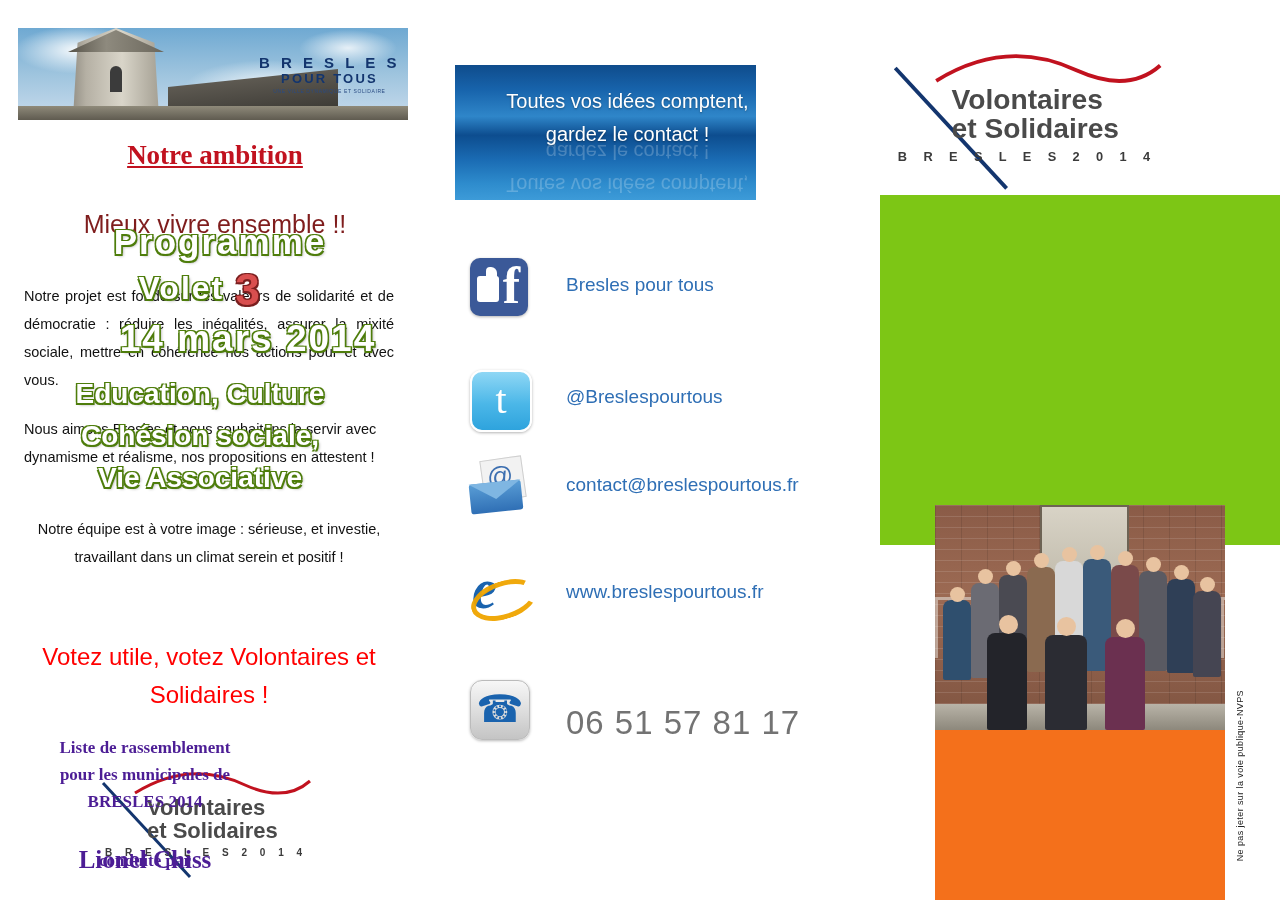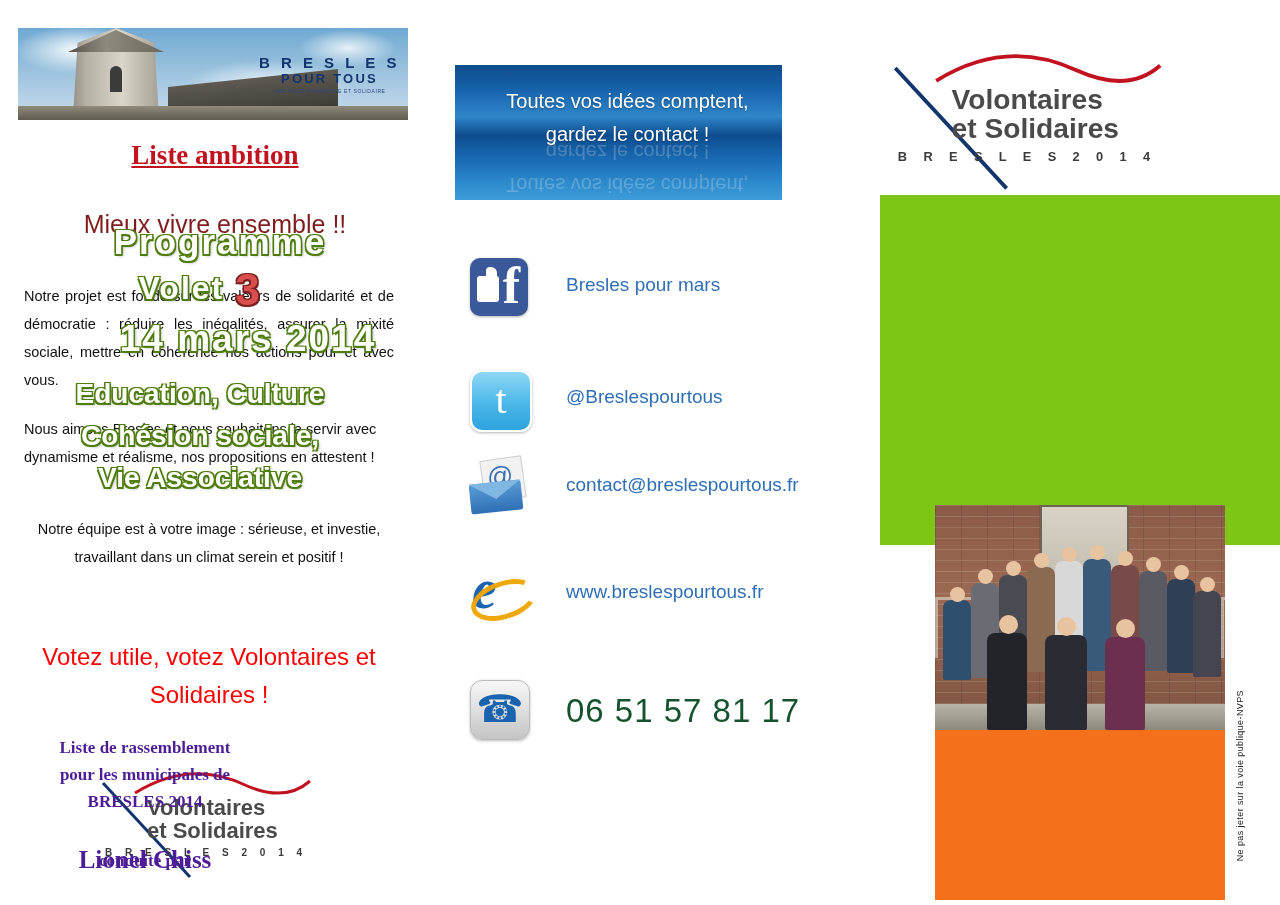--- a/index.html
+++ b/index.html
@@ -194,21 +194,21 @@
   }
   .vs-logo svg { position: absolute; left: 0; top: 0; }
 
   
   #panel-center { left: 430px; width: 430px; }
 
   .banner {
     position: absolute;
     left: 25px;
     top: 65px;
-    width: 327px;
+    width: 301px;
     height: 135px;
     background: linear-gradient(to bottom,
       #0f4c8c 0%, #1763ab 18%, #2f86c9 38%,
       #0d4d8f 52%, #1a6bb3 70%, #2e8ccd 88%, #3d9bd8 100%);
     overflow: hidden;
   }
   .banner-txt {
     position: absolute;
     left: 0;
     top: 20px;
@@ -378,23 +378,23 @@
     position: absolute;
     left: 0; right: 0; top: 4px;
     text-align: center;
     font-size: 38px;
     color: #1a63ae;
     line-height: 48px;
   }
   .tel-number {
     position: absolute;
     left: 96px;
-    top: 12px;
+    top: 24px;
     font-size: 33px;
-    color: #14532d;
+    color: #737373;
     letter-spacing: 1px;
   }
 
   .vertical-note {
     position: absolute;
     left: 805px;
     top: 690px;
     font-size: 9px;
     color: #222;
     writing-mode: vertical-rl;
@@ -533,21 +533,21 @@
     <div class="roof-dark"></div>
     <div class="ground"></div>
 
     <div class="hdr-logo">
       <div class="l1">B R E S L E S</div>
       <div class="l2">POUR TOUS</div>
       <div class="l3">UNE VILLE DYNAMIQUE ET SOLIDAIRE</div>
     </div>
   </div>
 
-  <div class="title-ambition">Liste ambition</div>
+  <div class="title-ambition">Notre ambition</div>
   <div class="subtitle-mieux">Mieux vivre ensemble !!</div>
 
   <div class="para just" id="para1">Notre projet est fondé sur les valeurs de solidarité et de démocratie : réduire les inégalités, assurer la mixité sociale, mettre en cohérence nos actions pour et avec vous.</div>
   <div class="para center" id="para2">Nous aimons Bresles et nous souhaitons la servir avec dynamisme et réalisme, nos propositions en attestent !</div>
   <div class="para center" id="para3">Notre équipe est à votre image : sérieuse, et investie, travaillant dans un climat serein et positif !</div>
   <div class="para-red">Votez utile, votez Volontaires et Solidaires !</div>
 
   <div class="vs-logo" id="vs-logo-left">
     <svg width="250" height="120" viewBox="0 0 250 120">
       <path d="M8 18 L95 112" stroke="#13356e" stroke-width="3" fill="none"></path>
@@ -572,21 +572,21 @@
     </div>
   </div>
 
   <div class="contact-row" id="row-fb">
     <div class="ic">
       <div class="fb-icon">
         <span class="f">f</span>
         <span class="thumb"></span>
       </div>
     </div>
-    <div class="label">Bresles pour mars</div>
+    <div class="label">Bresles pour tous</div>
   </div>
 
   <div class="contact-row" id="row-tw">
     <div class="ic">
       <div class="tw-icon">
           <span class="t">t</span>
         </div>
     </div>
     <div class="label">@Breslespourtous</div>
   </div>

